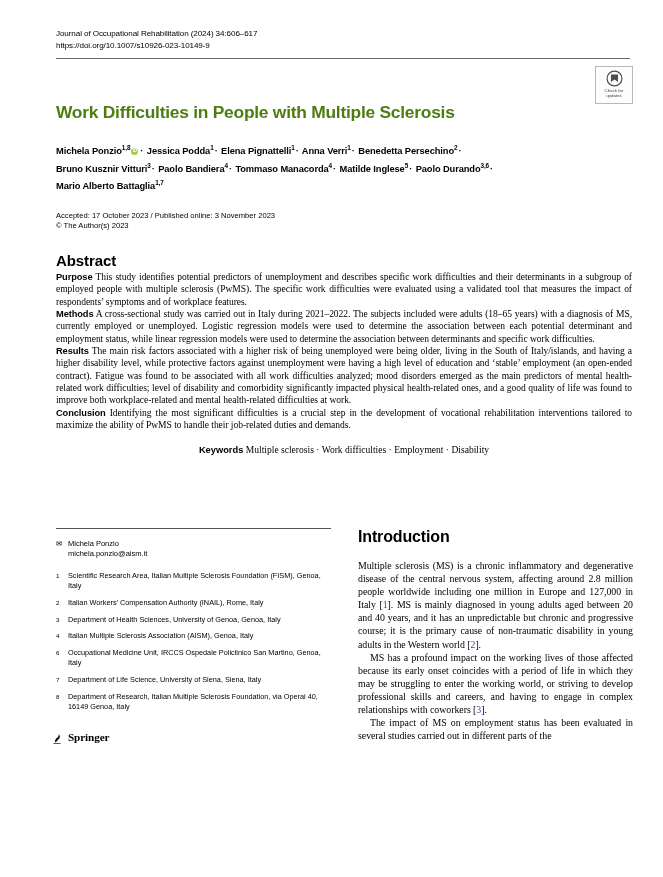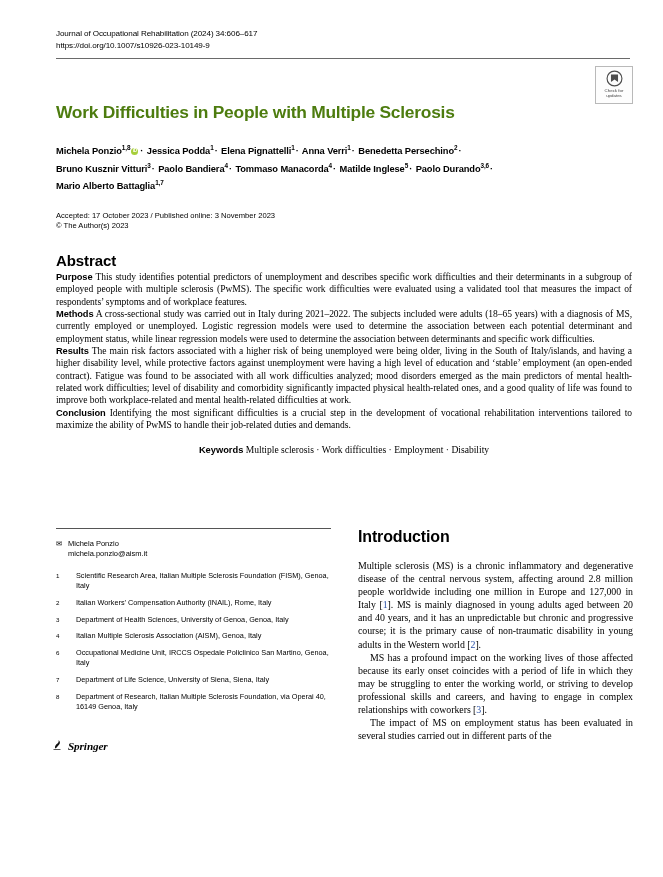--- a/index.html
+++ b/index.html
@@ -183,21 +183,20 @@
     line-height: 10.4px;
   }
   .corr .corr-body { flex: 1; }
 
   .affil {
     display: flex;
     font-family: "Liberation Sans", sans-serif;
     font-size: 7.3px;
     line-height: 9.9px;
     margin-bottom: 7px;
-    gap: 8px;
   }
   .affil .num {
     width: 12px;
     flex: 0 0 12px;
     font-size: 6.2px;
     vertical-align: super;
     padding-top: 0px;
   }
   .affil .atext { flex: 1; }
 
@@ -216,25 +215,24 @@
     margin: 0;
     letter-spacing: -0.05px;
   }
   .body-para.indent { text-indent: 12px; }
   .cite { color: #2b52a8; }
 
   
   .springer {
     position: absolute;
     left: 52px;
-    bottom: 4px;
-    display: flex;
-    align-items: center;
+    bottom: 10px;
+    display: flex;
+    align-items: flex-start;
     gap: 4px;
-    font-style: italic;
   }
   .springer .sp-name {
     font-family: "Liberation Serif", serif;
     font-weight: bold;
     font-size: 11.2px;
     letter-spacing: -0.1px;
   }
 </style>
 </head>
 <body>

